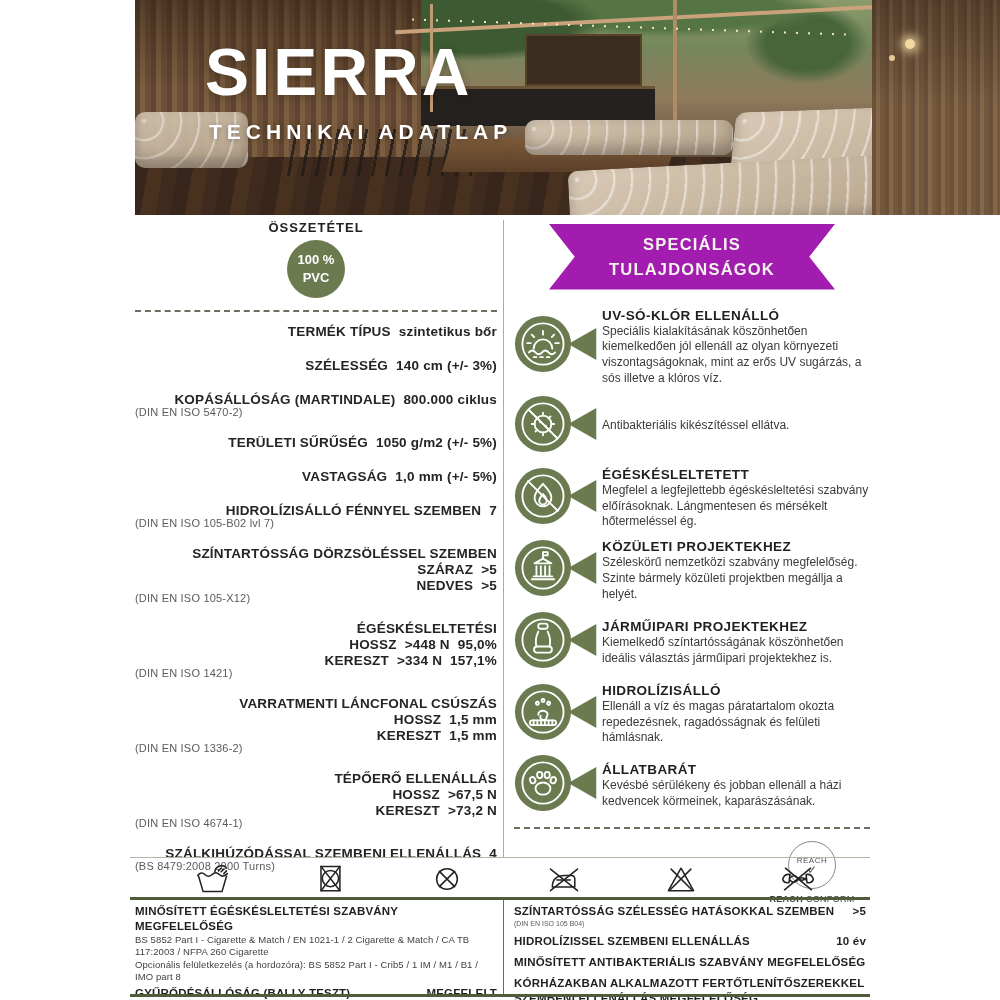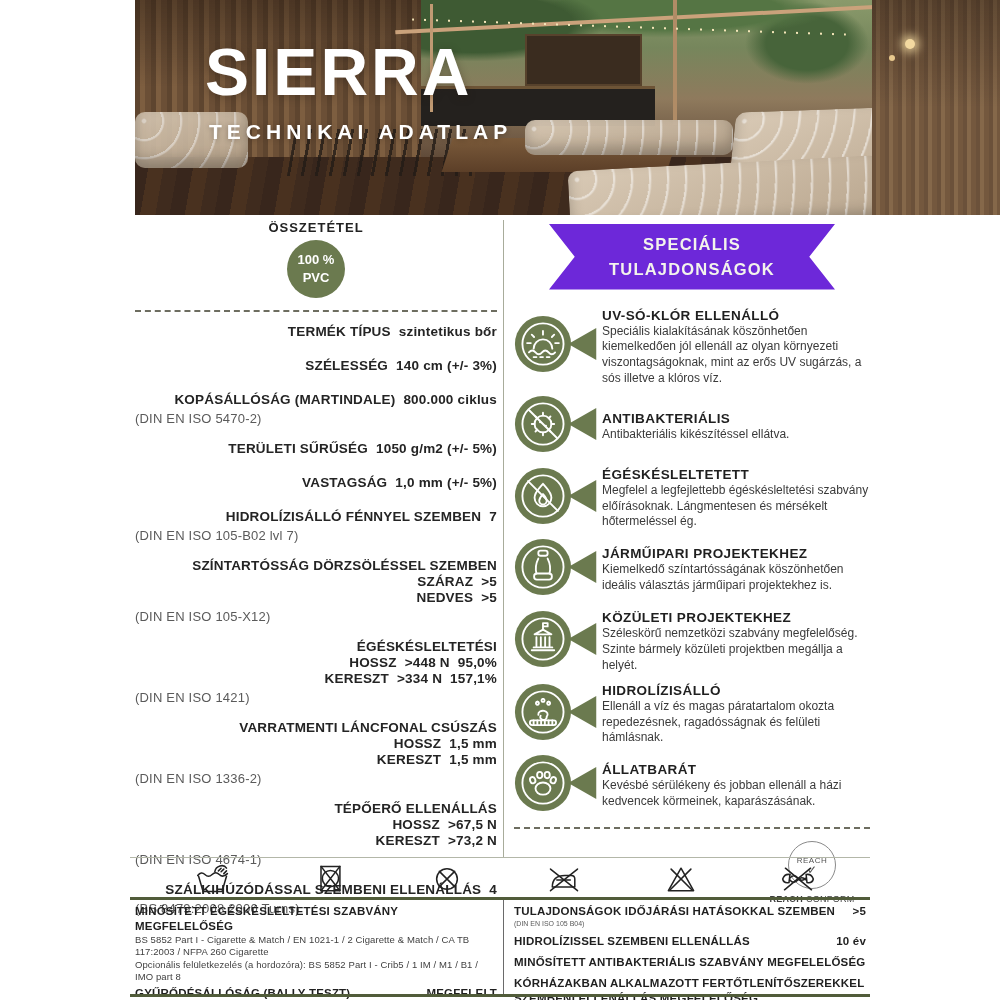--- a/index.html
+++ b/index.html
@@ -45,24 +45,24 @@
   .divider-v{position:absolute;left:373px;top:220px;width:1px;height:637px;background:#a8ac9b;}
   .col-right{position:absolute;left:384px;top:222px;width:356px;}
 
   .comp-title{text-align:center;font-weight:bold;font-size:13px;letter-spacing:1px;color:#222;}
   .comp-circle{width:58px;height:58px;border-radius:50%;background:#6B7A4F;color:#fff;display:flex;flex-direction:column;align-items:center;justify-content:center;font-weight:bold;font-size:13px;line-height:1.35;margin:5px auto 12px auto;}
   .dash{border-top:2px dashed #6d6d60;margin:4px 0 12px 0;}
 
   .spec-row{margin-bottom:18px;}
   .sline{display:flex;justify-content:flex-end;align-items:baseline;font-weight:bold;font-size:13.5px;line-height:16px;letter-spacing:.2px;color:#242424;}
   .sline .val{white-space:nowrap;padding-left:8px;}
-  .snote{font-size:13px;line-height:9px;color:#5a5a5a;margin-top:6px;letter-spacing:.2px;}
+  .snote{font-size:11px;line-height:9px;color:#5a5a5a;margin-top:0;letter-spacing:.2px;}
 
   
-  .banner{margin:2px auto 16px auto;width:286px;background:#6d28d9;color:#f3f3ec;font-weight:bold;text-align:center;font-size:16.5px;letter-spacing:1.2px;line-height:1.5;padding:8px 0;clip-path:polygon(0 0,100% 0,91% 50%,100% 100%,0 100%,9% 50%);}
+  .banner{margin:2px auto 16px auto;width:286px;background:#a21caf;color:#f3f3ec;font-weight:bold;text-align:center;font-size:16.5px;letter-spacing:1.2px;line-height:1.5;padding:8px 0;clip-path:polygon(0 0,100% 0,91% 50%,100% 100%,0 100%,9% 50%);}
   .sp-item{display:flex;align-items:center;margin-bottom:7px;}
   .sp-iconbox{flex:0 0 88px;}
   .sp-text{flex:1;}
   .sp-title{font-weight:bold;font-size:13.5px;letter-spacing:.4px;color:#1f1f1f;margin-top:2px;}
   .sp-desc{font-size:12px;line-height:1.32;color:#3a3a3a;margin-top:1px;}
   .olive{fill:#6B7A4F;}
   .wl{stroke:#fff;stroke-width:2;fill:none;stroke-linecap:round;stroke-linejoin:round;}
   .dash2{border-top:2px dashed #6d6d60;margin:10px 0 12px 0;}
   .reach-wrap{margin-left:248px;width:100px;text-align:center;}
   .reach-badge{width:46px;height:46px;border:1.5px solid #8a8a8a;border-radius:50%;margin:0 auto;display:flex;flex-direction:column;align-items:center;justify-content:center;color:#555;}
@@ -319,74 +319,73 @@
           <circle class="olive" cx="31" cy="32" r="30"></circle>
           <circle class="wl" cx="31" cy="32" r="22"></circle>
           <circle class="wl" cx="31" cy="32" r="9"></circle>
           <path class="wl" d="M31,20 v3 M31,41 v3 M19,32 h3 M40,32 h3 M23,24 l2,2 M37,38 l2,2 M39,24 l-2,2 M25,38 l-2,2"></path>
           <circle cx="28" cy="30" r="1.2" fill="#fff"></circle>
             <circle cx="34" cy="34" r="1.2" fill="#fff"></circle>
           <path class="wl" d="M16,17 L46,47"></path>
         </svg>
       </div>
       <div class="sp-text">
-        <div class="sp-title">ANTIBAKTERIÁLIS</div>
         <div class="sp-desc">Antibakteriális kikészítéssel ellátva.</div>
       </div>
     </div>
 
     <div class="sp-item">
       <div class="sp-iconbox">
         <svg viewBox="0 0 92 64" width="86" height="60">
           <polygon class="olive" points="58,32 88,15 88,49"></polygon>
           <circle class="olive" cx="31" cy="32" r="30"></circle>
           <circle class="wl" cx="31" cy="32" r="22"></circle>
           <path class="wl" d="M31,19 c5,6 9,9 9,15 a9,9 0 0 1 -18,0 c0,-6 4,-9 9,-15"></path>
           <path class="wl" d="M31,30 c2.5,3 4,4.5 4,7 a4,4 0 0 1 -8,0 c0,-2.5 1.5,-4 4,-7"></path>
           <path class="wl" d="M15,16 L47,48"></path>
         </svg>
       </div>
       <div class="sp-text">
         <div class="sp-title">ÉGÉSKÉSLELTETETT</div>
         <div class="sp-desc">Megfelel a legfejlettebb égéskésleltetési szabvány előírásoknak. Lángmentesen és mérsékelt hőtermeléssel ég.</div>
-      </div>
-    </div>
-
-    <div class="sp-item">
-      <div class="sp-iconbox">
-        <svg viewBox="0 0 92 64" width="86" height="60">
-          <polygon class="olive" points="58,32 88,15 88,49"></polygon>
-          <circle class="olive" cx="31" cy="32" r="30"></circle>
-          <circle class="wl" cx="31" cy="32" r="22"></circle>
-          <rect class="wl" x="26" y="14.5" width="10" height="5.5" rx="2.5"></rect>
-          <path class="wl" d="M26,23 q-4,8 -2,16 M36,23 q4,8 2,16"></path>
-          <rect class="wl" x="21.5" y="39" width="19" height="6.5" rx="3"></rect>
-        </svg>
-      </div>
-      <div class="sp-text">
-        <div class="sp-title">JÁRMŰIPARI PROJEKTEKHEZ</div>
-        <div class="sp-desc">Kiemelkedő színtartósságának köszönhetően ideális választás járműipari projektekhez is.</div>
       </div>
     </div>
 
     <div class="sp-item">
       <div class="sp-iconbox">
         <svg viewBox="0 0 92 64" width="86" height="60">
           <polygon class="olive" points="58,32 88,15 88,49"></polygon>
           <circle class="olive" cx="31" cy="32" r="30"></circle>
           <circle class="wl" cx="31" cy="32" r="22"></circle>
           <path class="wl" d="M31,15 v7 M31,15 h5 v3.5 h-5"></path>
           <path class="wl" d="M22,27 l9,-5 9,5 z"></path>
           <path class="wl" d="M24,30 v10 M28.7,30 v10 M33.3,30 v10 M38,30 v10"></path>
           <path class="wl" d="M21,41 h20 M19,44 h24"></path>
         </svg>
       </div>
       <div class="sp-text">
         <div class="sp-title">KÖZÜLETI PROJEKTEKHEZ</div>
         <div class="sp-desc">Széleskörű nemzetközi szabvány megfelelőség. Szinte bármely közületi projektben megállja a helyét.</div>
+      </div>
+    </div>
+
+    <div class="sp-item">
+      <div class="sp-iconbox">
+        <svg viewBox="0 0 92 64" width="86" height="60">
+          <polygon class="olive" points="58,32 88,15 88,49"></polygon>
+          <circle class="olive" cx="31" cy="32" r="30"></circle>
+          <circle class="wl" cx="31" cy="32" r="22"></circle>
+          <rect class="wl" x="26" y="14.5" width="10" height="5.5" rx="2.5"></rect>
+          <path class="wl" d="M26,23 q-4,8 -2,16 M36,23 q4,8 2,16"></path>
+          <rect class="wl" x="21.5" y="39" width="19" height="6.5" rx="3"></rect>
+        </svg>
+      </div>
+      <div class="sp-text">
+        <div class="sp-title">JÁRMŰIPARI PROJEKTEKHEZ</div>
+        <div class="sp-desc">Kiemelkedő színtartósságának köszönhetően ideális választás járműipari projektekhez is.</div>
       </div>
     </div>
 
     <div class="sp-item">
       <div class="sp-iconbox">
         <svg viewBox="0 0 92 64" width="86" height="60">
           <polygon class="olive" points="58,32 88,15 88,49"></polygon>
           <circle class="olive" cx="31" cy="32" r="30"></circle>
           <circle class="wl" cx="31" cy="32" r="22"></circle>
           <path class="wl" d="M25,21 a1.6,1.6 0 1 0 .1,0 M31,18 a1.6,1.6 0 1 0 .1,0 M37,21 a1.6,1.6 0 1 0 .1,0" fill="#fff"></path>
@@ -504,21 +503,21 @@
         </div>
 
       </div>
 
     </div>
 
   <div class="f-right">
 
       <div class="f-row sp">
         <div class="fline">
-          <span>TULAJDONSÁGOK IDŐJÁRÁSI HATÁSOKKAL SZEMBEN</span>
+          <span>SZÍNTARTÓSSÁG SZÉLESSÉG HATÁSOKKAL SZEMBEN</span>
           <span class="val">&gt;5</span>
         </div>
         <div class="fnote-sm">(DIN EN ISO 105 B04)</div>
       </div>
 
       <div class="f-row sp">
         <div class="fline">
           <span>HIDROLÍZISSEL SZEMBENI ELLENÁLLÁS</span>
           <span class="val">10 év</span>
         </div>

